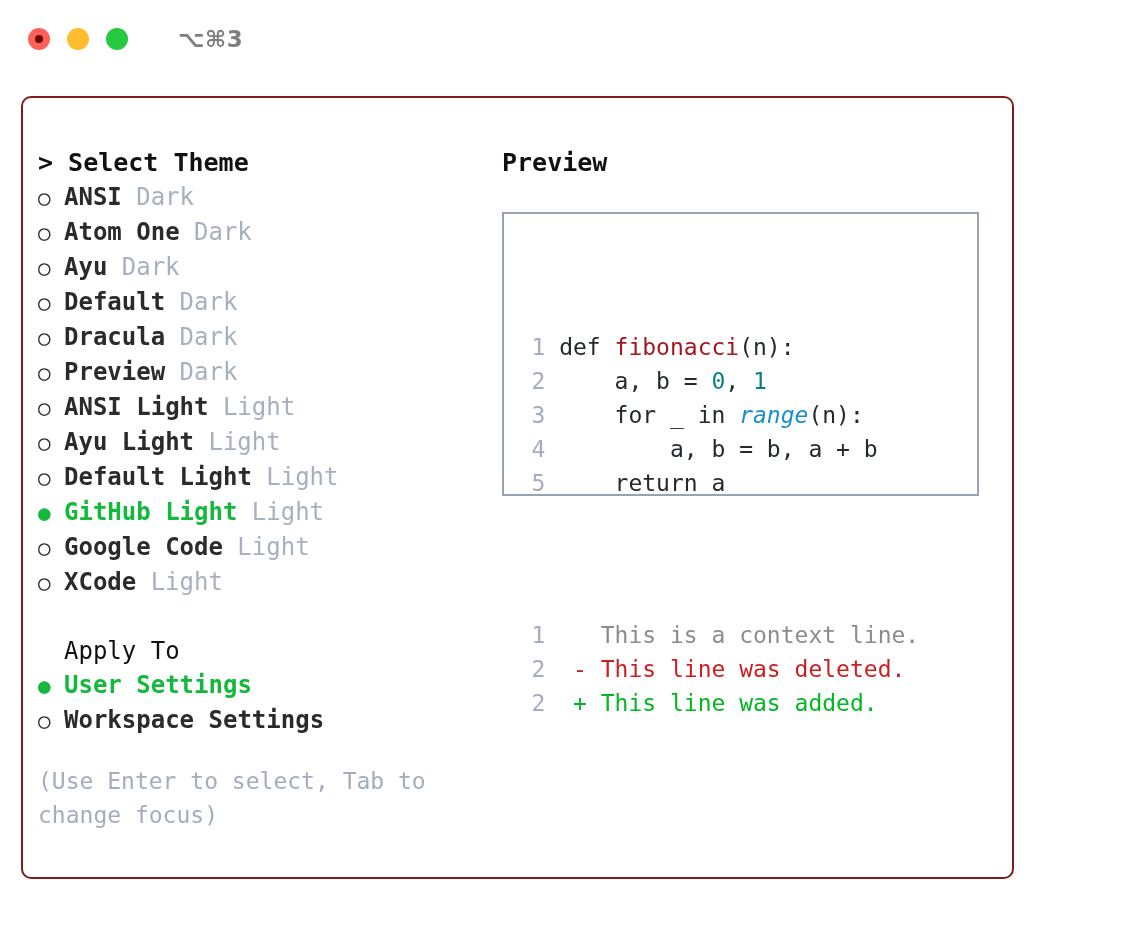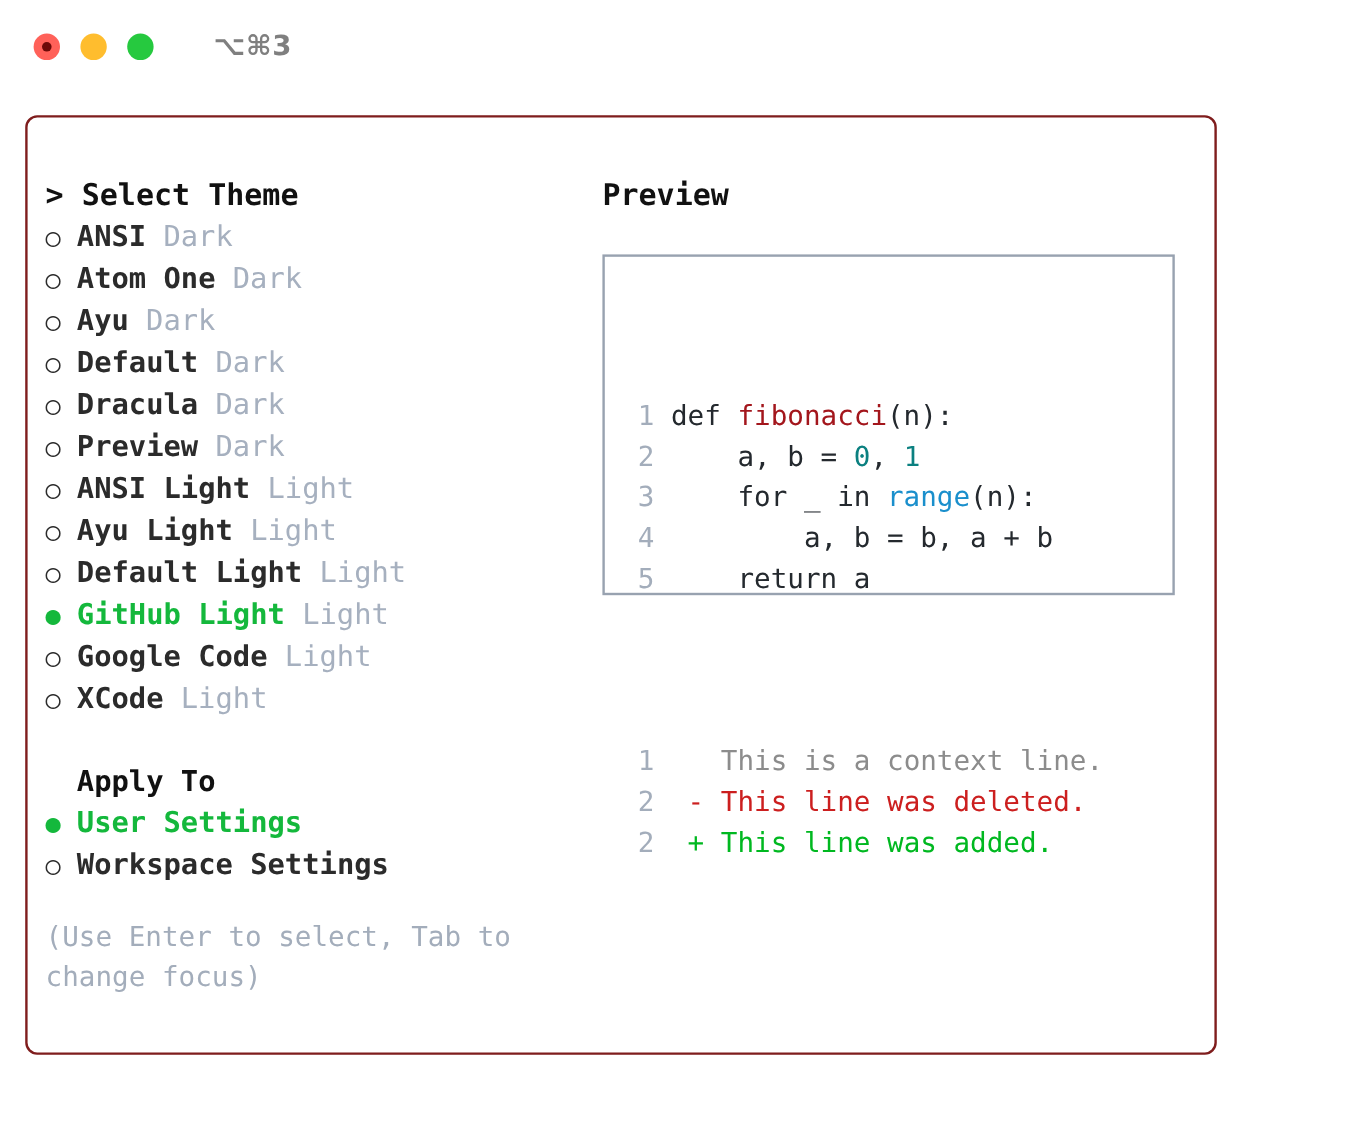--- a/index.html
+++ b/index.html
@@ -127,21 +127,20 @@
     color: #a6b0bf;
     margin-left: 0.6em;
   }
 
   .section-label {
     font-size: 24px;
     line-height: 34px;
     color: #111111;
     padding-left: 26px;
     white-space: pre;
-    font-weight: bold;
   }
 
   .spacer-blank { height: 34px; }
 
   #hint {
     position: absolute;
     left: 15px;
     top: 666px;
     width: 420px;
     font-size: 23px;
@@ -183,21 +182,21 @@
   .code-line { display: block; white-space: pre; }
   .lnum {
     color: #a3adbb;
     display: inline-block;
     width: 1.1em;
     text-align: right;
   }
   .c-plain { color: #24292e; }
   .c-fn    { color: #a3161c; }
   .c-num   { color: #0b8080; }
-  .c-builtin { color: #1a8fcc; }
+  .c-builtin { color: #1a8fcc; font-style: italic; }
 
   .diff-block { margin-top: 50px; display: block; }
   .d-ctx { color: #8c8c8c; }
   .d-del { color: #cc1f1f; }
   .d-add { color: #00b820; }
 </style>
 </head>
 <body>
 
 <div id="window">

